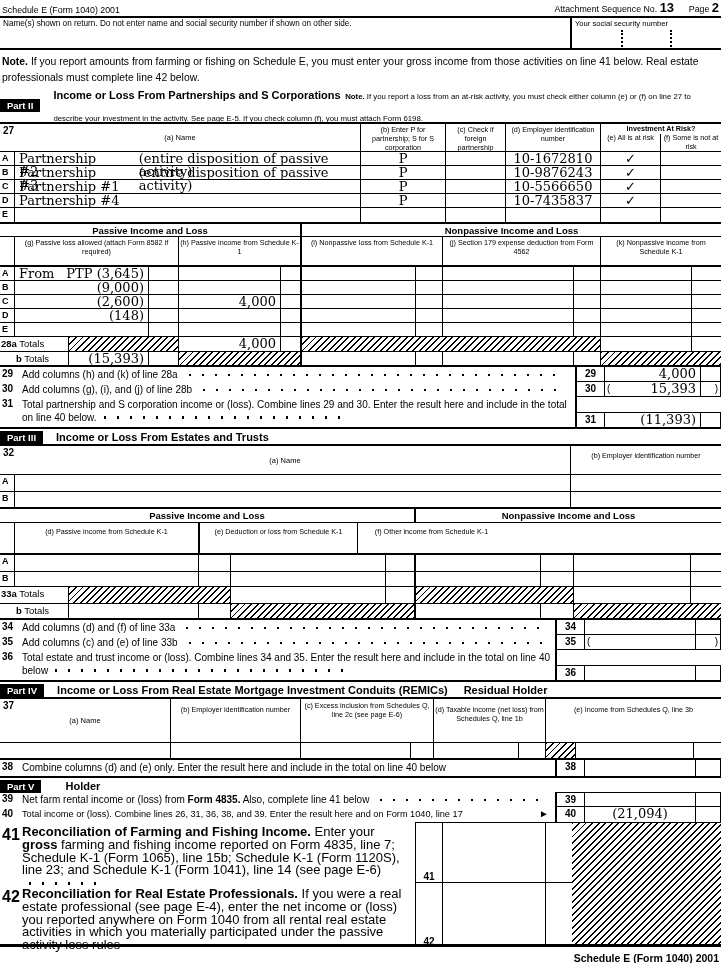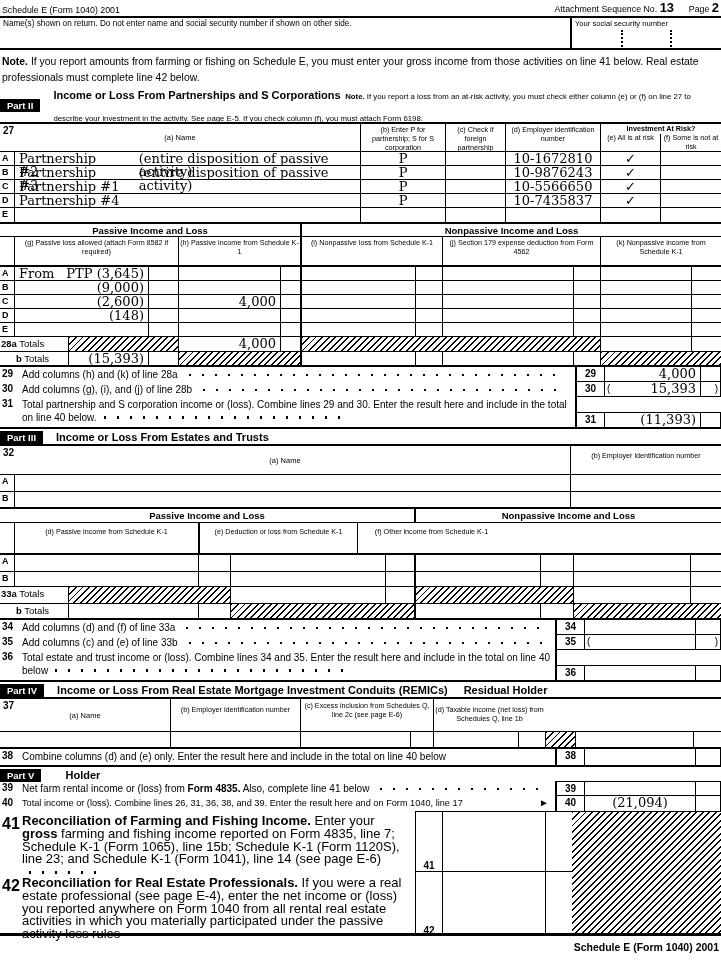--- a/index.html
+++ b/index.html
@@ -420,28 +420,29 @@
       </div>
     </div>
   </div>
 
   <div class="band bt2" style="height:17px">
     <span class="ptag">Part IV</span>
     <span class="btitle" style="margin-left:13px">Income or Loss From Real Estate Mortgage Investment Conduits (REMICs)</span>
     <span class="btitle" style="margin-left:16px">Residual Holder</span>
   </div>
 
-  <div class="fx bt2 bb" style="height:35px">
+  <div class="fx bt2 bb" style="height:46px">
     <div class="nb hname" style="flex:0 0 170px">
       <span class="cellnum">37</span>
       <span>(a) Name</span>
     </div>
     <div class="c chdr" style="flex:0 0 130px;padding-top:7px">(b) Employer identification number</div>
     <div class="c chdr" style="flex:0 0 133px;padding-top:3px">(c) Excess inclusion from Schedules Q, line 2c (see page E-6)</div>
     <div class="c chdr" style="flex:0 0 112px;padding-top:7px">(d) Taxable income (net loss) from Schedules Q, line 1b</div>
+    <div class="c chdr" style="flex:0 0 176px;padding-top:7px">(e) Income from Schedules Q, line 3b</div>
   </div>
 
   <div class="fx bb2" style="height:17px">
     <div class="nb fill" style="flex:0 0 170px"></div>
     <div class="c fill ctr" style="flex:0 0 130px"></div>
     <div class="c" style="flex:0 0 110px"></div>
     <div class="c" style="flex:0 0 23px"></div>
     <div class="c" style="flex:0 0 85px"></div>
     <div class="c" style="flex:0 0 27px"></div>
     <div class="c hx" style="flex:0 0 30px"></div>

